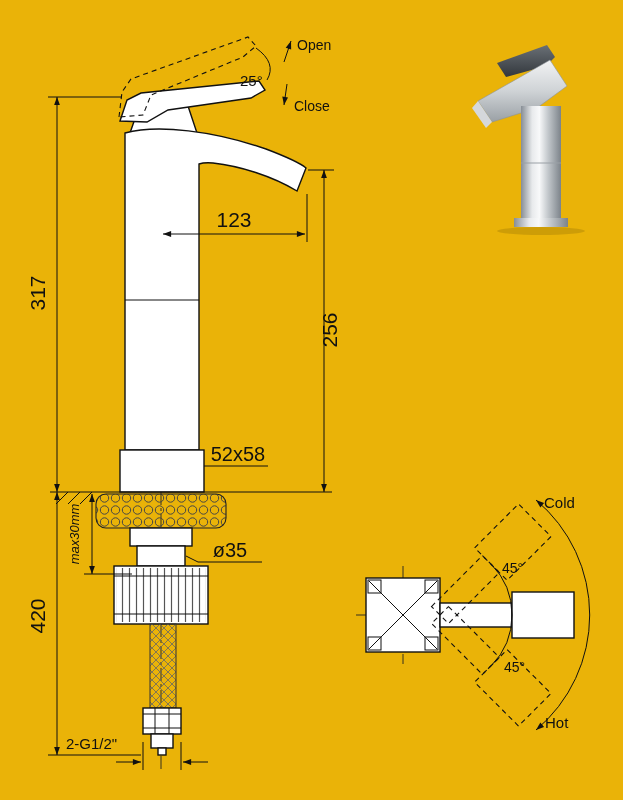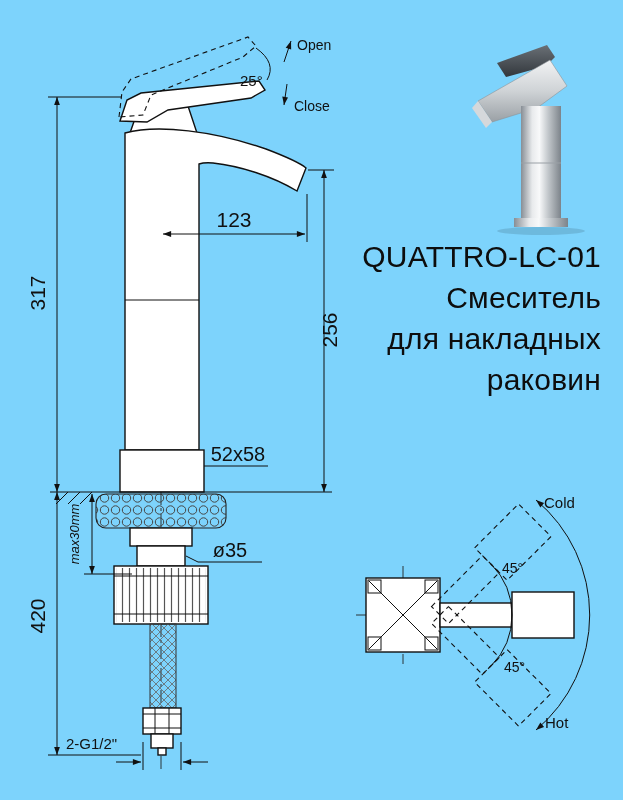--- a/index.html
+++ b/index.html
@@ -1,16 +1,16 @@
 <!DOCTYPE html>
 <html><head>
 <meta charset="utf-8">
 <style>
   html,body{margin:0;padding:0;background:#ffffff;}
-  .canvas{position:relative;width:623px;height:800px;background:#7dd3fc;overflow:hidden;
+  .canvas{position:relative;width:623px;height:800px;background:#eab308;overflow:hidden;
           font-family:"Liberation Sans",sans-serif;}
   .canvas svg{position:absolute;left:0;top:0;}
   svg text{font-family:"Liberation Sans",sans-serif;fill:#111;}
   .t21{font-size:21px;}
   .t20{font-size:20px;}
   .t15{font-size:15px;}
   .t14{font-size:14px;}
   .t13i{font-size:13px;font-style:italic;}
   .ob{stroke:#111;stroke-width:1.4;fill:#ffffff;}
   .thin{stroke:#111;stroke-width:1;fill:none;}
@@ -176,19 +176,13 @@
     <path class="thin" d="M512,615 A72,72 0 0 1 491,666"></path>
     <path class="thin" d="M536,500 A150,150 0 0 1 536,730" marker-start="url(#arr)" marker-end="url(#arr)"></path>
 
     <text class="t14" x="502" y="573">45°</text>
     <text class="t14" x="504" y="672">45°</text>
     <text class="t15" x="544" y="508">Cold</text>
     <text class="t15" x="545" y="728">Hot</text>
   </g>
 </svg>
 
-<div class="title-block">
-  <div>QUATTRO-LC-01</div>
-  <div>Смеситель</div>
-  <div>для накладных</div>
-  <div>раковин</div>
-</div>
 </div>
 
 </body></html>

